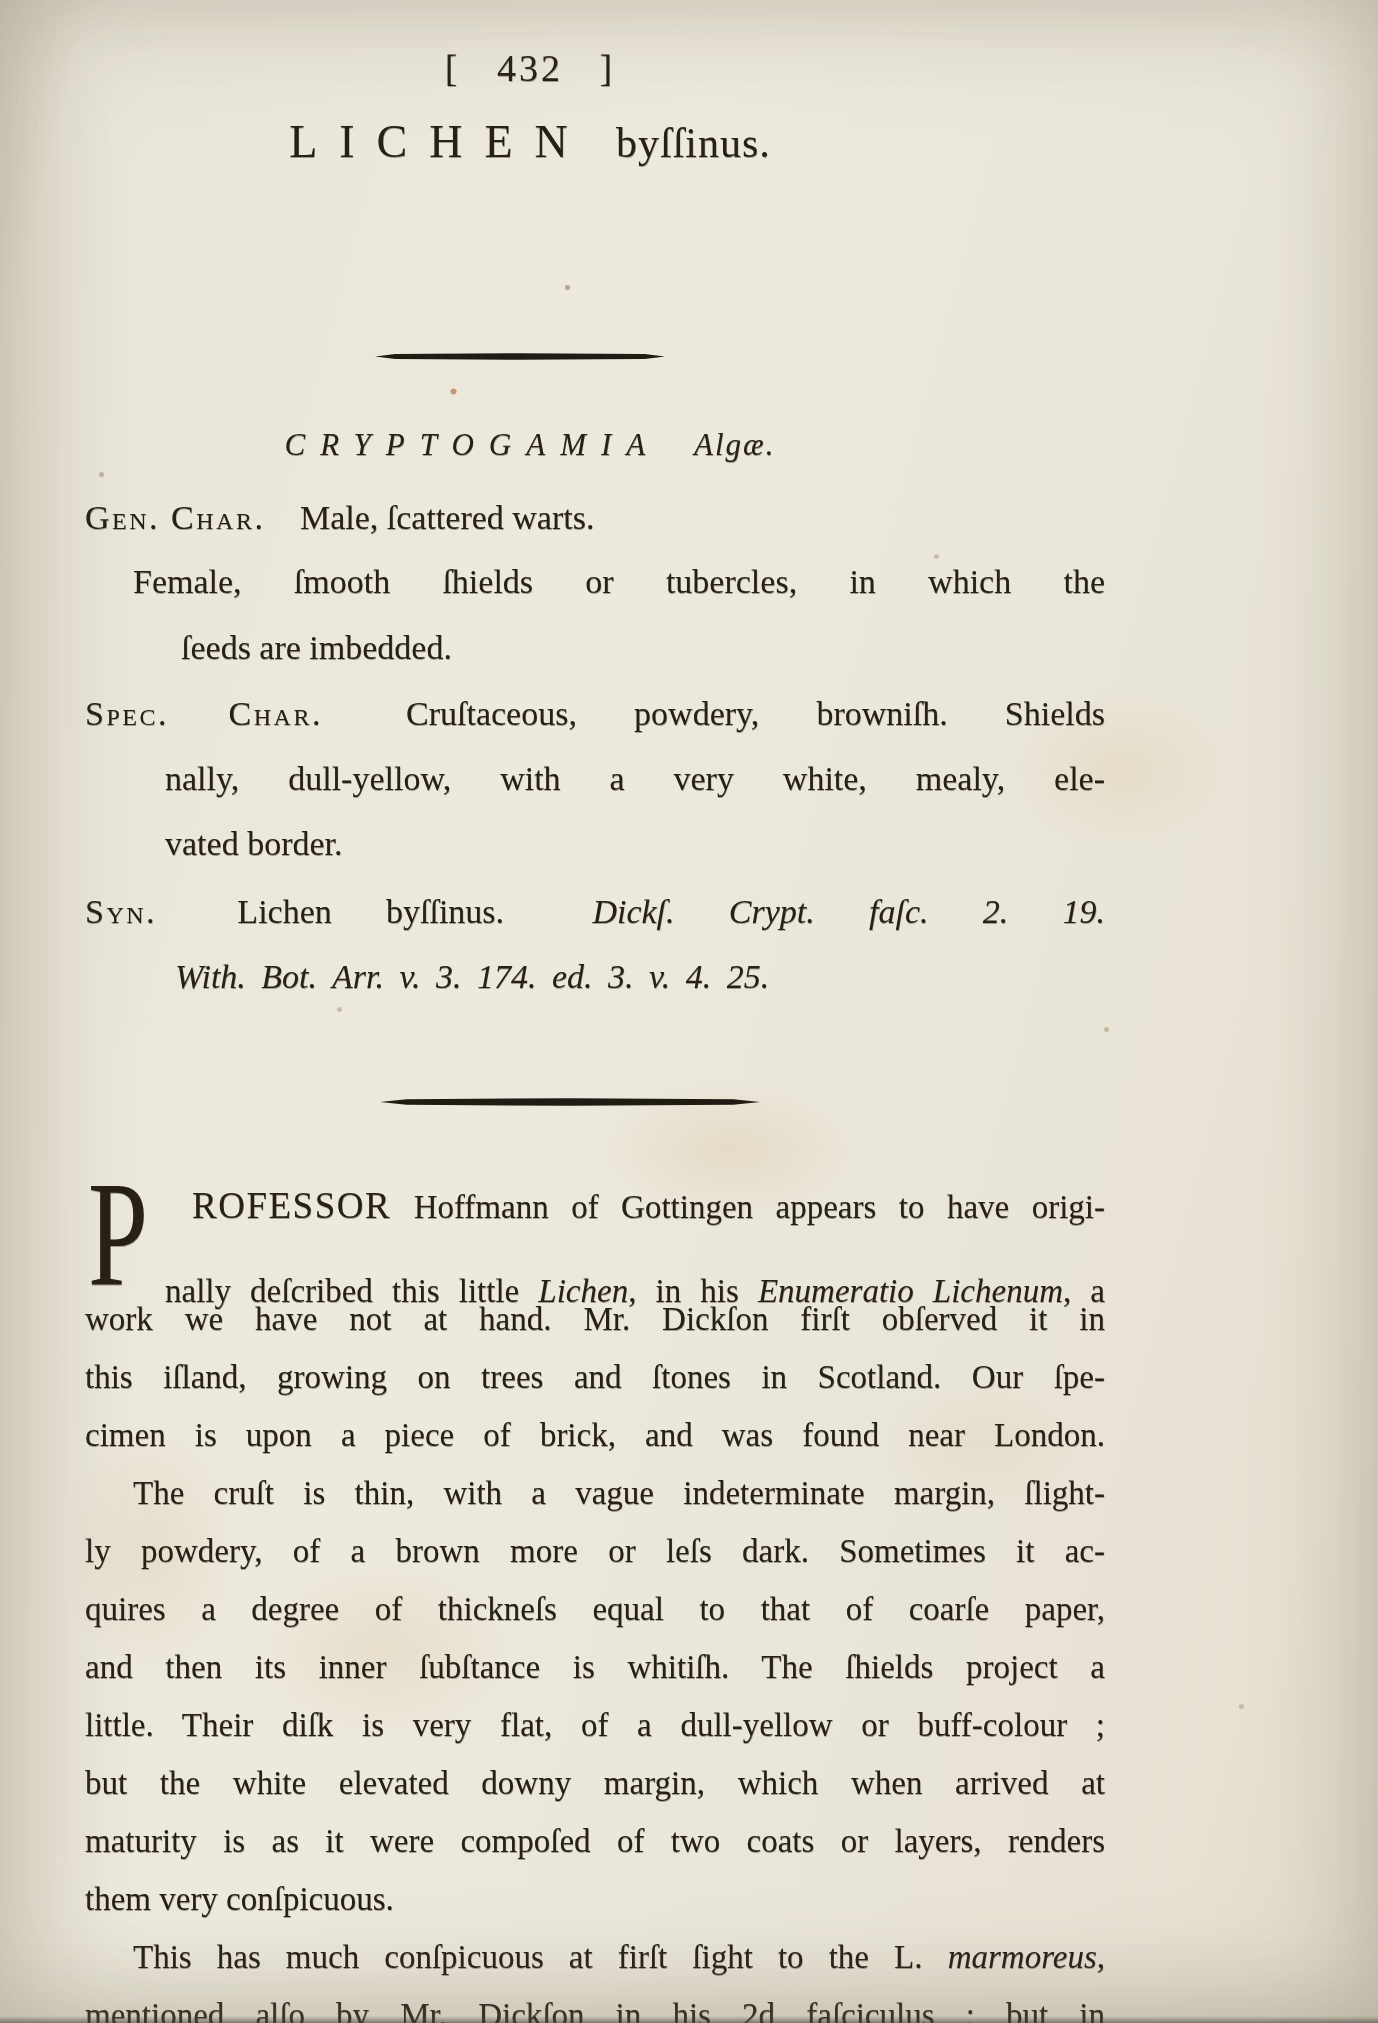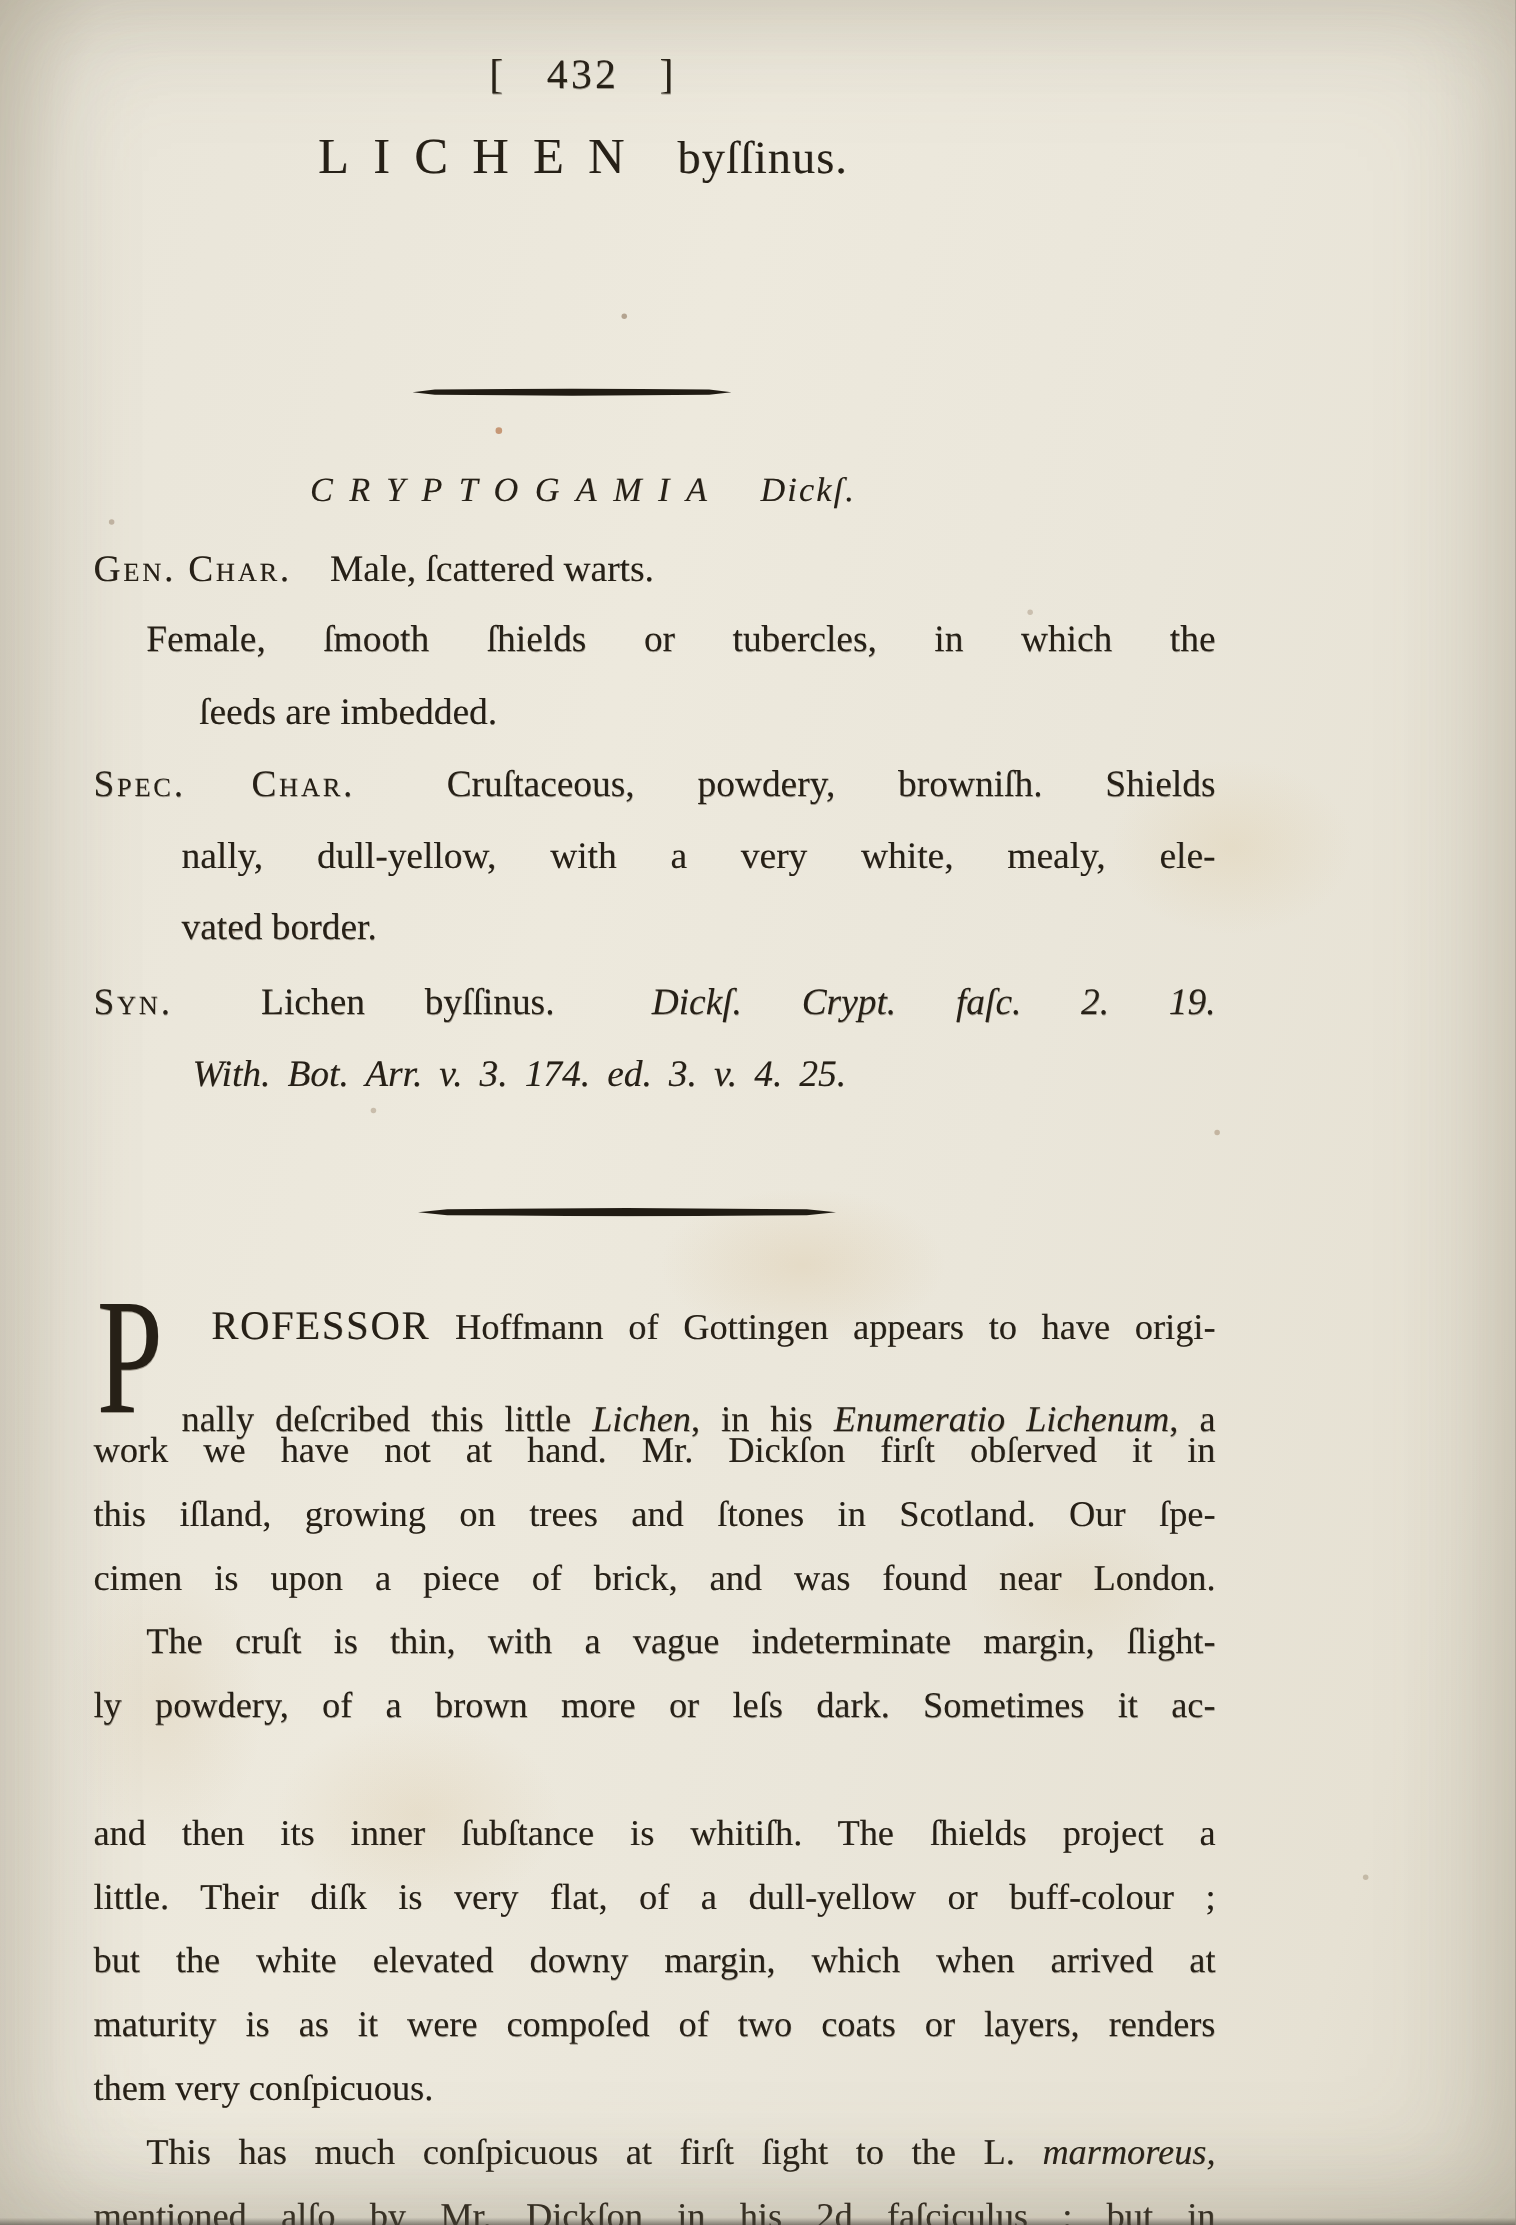--- a/index.html
+++ b/index.html
@@ -96,21 +96,21 @@
   <div class="line center title ink">
     <span class="title-genus">LICHEN</span>
     <span class="title-species">byſſinus.</span>
   </div>
 
 
   <div class="rule rule-1"></div>
 
   <div class="line center classline it ink">
     <span class="class-heading">CRYPTOGAMIA</span>
-    <span class="class-order">Dickſ.</span>
+    <span class="class-order">Algæ.</span>
   </div>
 
   <div class="line upper ink" style="top:498px">
     <span class="sc lbl">Gen. Char.</span>
     <span>Male, ſcattered warts.</span>
   </div>
 
   <div class="line upper i2 ink" style="top:628px">ſeeds are imbedded.</div>
   <div class="line upper j i1 ink" style="top:562px">Female, ſmooth ſhields or tubercles, in which the</div>
 
@@ -138,20 +138,21 @@
   </div>
   <div class="line j pad-cap ink" style="top:1272px">
     <span>nally deſcribed this little </span><span class="it">Lichen</span><span>, in his </span><span class="it">Enumeratio Lichenum</span><span>, a</span>
   </div>
   <div class="line j ink" style="top:1300px">work we have not at hand. Mr. Dickſon firſt obſerved it in</div>
   <div class="line j ink" style="top:1358px">this iſland, growing on trees and ſtones in Scotland. Our ſpe-</div>
   <div class="line j ink" style="top:1416px">cimen is upon a piece of brick, and was found near London.</div>
 
   <div class="line j i1 ink" style="top:1474px">The cruſt is thin, with a vague indeterminate margin, ſlight-</div>
   <div class="line j ink" style="top:1532px">ly powdery, of a brown more or leſs dark. Sometimes it ac-</div>
+  <div class="line j ink" style="top:1590px">quires a degree of thickneſs equal to that of coarſe paper,</div>
   <div class="line j ink" style="top:1648px">and then its inner ſubſtance is whitiſh. The ſhields project a</div>
   <div class="line j ink" style="top:1706px">little. Their diſk is very flat, of a dull-yellow or buff-colour ;</div>
   <div class="line j ink" style="top:1764px">but the white elevated downy margin, which when arrived at</div>
   <div class="line j ink" style="top:1822px">maturity is as it were compoſed of two coats or layers, renders</div>
   <div class="line ink" style="top:1880px">them very conſpicuous.</div>
 
   <div class="line j i1 ink" style="top:1938px">
     <span>This has much conſpicuous at firſt ſight to the L. </span><span class="it">marmoreus,</span>
   </div>
   <div class="line j ink" style="top:1996px">mentioned alſo by Mr. Dickſon in his 2d faſciculus ; but in</div>

